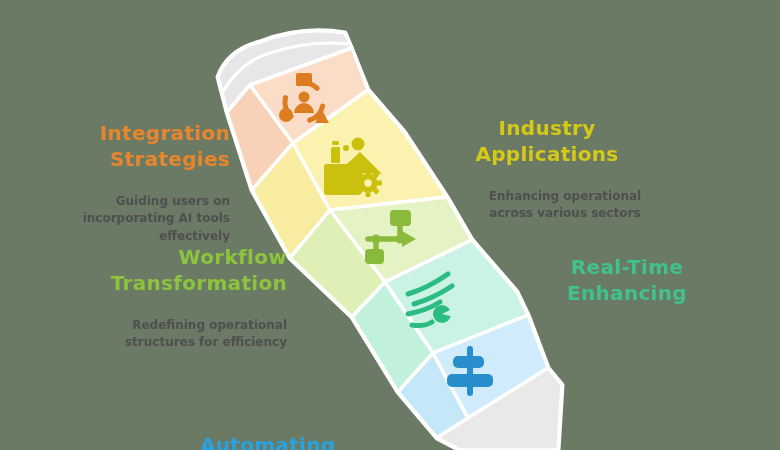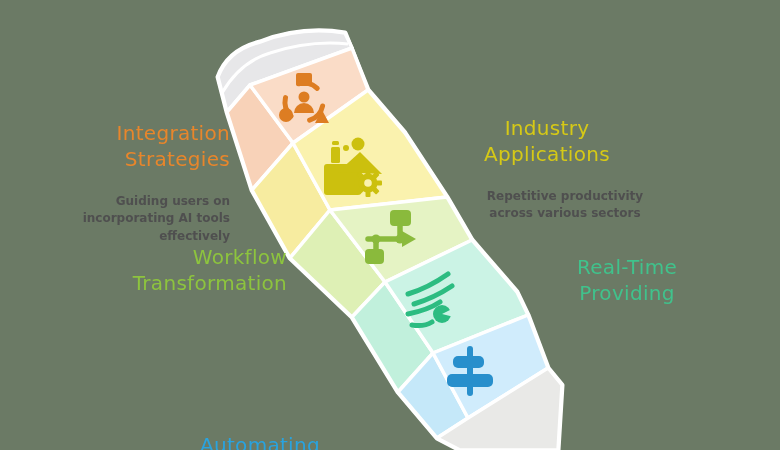--- a/index.html
+++ b/index.html
@@ -6,21 +6,21 @@
   .stage{
     position:relative;
     width:780px;height:450px;
     overflow:hidden;
     background:#6b7a65;
     font-family:"DejaVu Sans", sans-serif;
   }
   .stage svg{position:absolute;left:0;top:0;}
   .label-block{position:absolute;}
   .label-title{
-    font-size:20px;font-weight:normal;line-height:1.32;
+    font-size:20px;font-weight:bold;line-height:1.32;
     letter-spacing:.3px;
   }
   .label-desc{
     font-size:12px;font-weight:bold;line-height:1.45;
     margin-top:20px;
   }
   .ta-r{text-align:right;}
   .ta-l{text-align:center;}
   .ta-c{margin-top:36px;}
   .b1{left:38px;top:120px;width:192px;}
@@ -126,28 +126,29 @@
     </g>
   </svg>
 
   <div class="label-block b1 ta-r">
     <div class="label-title" style="color: rgb(232, 134, 43);">Integration Strategies</div>
     <div class="label-desc" style="color: rgb(79, 79, 79);">Guiding users on incorporating AI tools effectively</div>
   </div>
 
   <div class="label-block b2 ta-l">
     <div class="label-title" style="color: rgb(214, 201, 22);">Industry Applications</div>
-    <div class="label-desc" style="color: rgb(79, 79, 79);">Repetitive productivity across various sectors</div>
+    <div class="label-desc" style="color: rgb(79, 79, 79);">Enhancing operational across various sectors</div>
   </div>
 
   <div class="label-block b3 ta-r">
     <div class="label-title" style="color: rgb(141, 196, 62);">Workflow Transformation</div>
+    <div class="label-desc" style="color: rgb(79, 79, 79);">Redefining operational structures for efficiency</div>
   </div>
 
   <div class="label-block b4 ta-l">
-    <div class="label-title" style="color: rgb(64, 194, 140);">Real-Time Providing</div>
+    <div class="label-title" style="color: rgb(64, 194, 140);">Real-Time Enhancing</div>
   </div>
 
   <div class="label-block b5 ta-c">
     <div class="label-title" style="color: rgb(41, 163, 223);">Automating Repetitive Tasks</div>
   </div>
 
 </div>
 
 </body></html>

